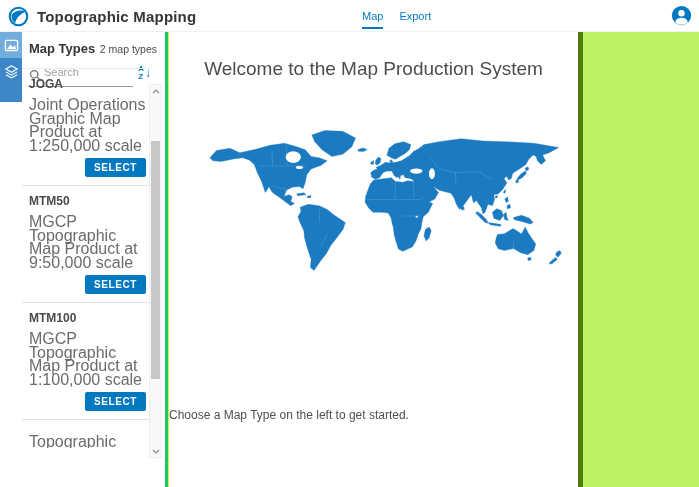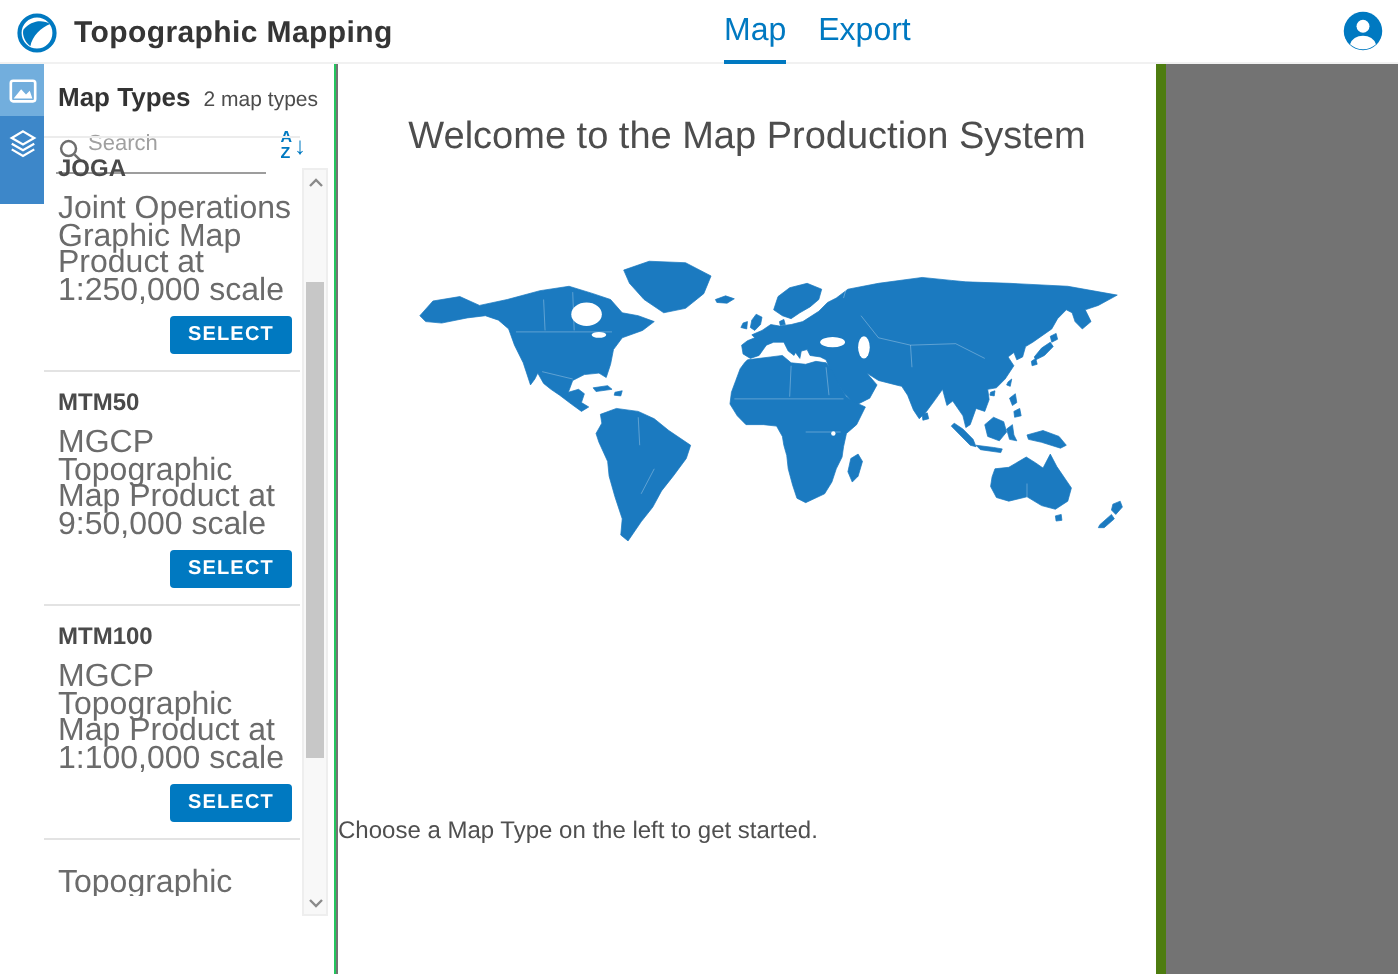--- a/index.html
+++ b/index.html
@@ -1,40 +1,40 @@
 <!DOCTYPE html>
 <html><head>
 <meta charset="utf-8">
 <style>
   * { margin:0; padding:0; box-sizing:border-box; }
   html,body { width:699px; height:487px; background:#fff; overflow:hidden;
               font-family:"Liberation Sans", sans-serif; }
-  .stage { position:relative; width:699px; height:487px; background:#737373; }
+  .stage { position:relative; width:699px; height:487px; background:#bef264; }
 
   
   .header { position:absolute; left:0; top:0; width:699px; height:32px; background:#fff;
             border-bottom:1px solid #f1f1f1; }
   .brand { position:absolute; left:8px; top:0; height:32px; display:flex; align-items:center; }
   .logo { width:21px; height:21px; margin-right:8px; }
   .app-title { font-size:15px; font-weight:600; color:#353535; letter-spacing:.2px; }
   .app-subtitle { font-size:11px; color:#5c5c5c; margin-left:10px; padding-top:3px; }
   .tabs { position:absolute; left:362px; top:0; height:32px; display:flex; gap:16px; align-items:center; }
-  .tab { font-size:16px; color:#0079c1; cursor:pointer; padding:6px 0 5px 0; border-bottom:2px solid transparent; }
+  .tab { font-size:11px; color:#0079c1; cursor:pointer; padding:6px 0 5px 0; border-bottom:2px solid transparent; }
   .tab.active { border-bottom-color:#0079c1; }
   .avatar { position:absolute; right:7px; top:5px; width:21px; height:21px; }
 
   
   .strip { position:absolute; left:0; top:32px; width:22px; height:455px; background:#fff; }
   .strip-blue { width:22px; height:70px; background:#3d87c9; }
   .strip-cell { width:22px; height:26px; display:flex; align-items:center; justify-content:center; }
   .strip-cell.active { background:#72aedd; }
 
   
   .sidebar { position:absolute; left:22px; top:32px; width:146px; height:455px; background:#fff;
-             border-right:1px solid #22c55e; }
+             border-right:3px solid #22c55e; }
   .panel-head { display:flex; justify-content:space-between; align-items:baseline; padding:9px 8px 0 7px; }
   .panel-title { font-size:13px; font-weight:700; color:#333; }
   .panel-count { font-size:10.5px; color:#4c4c4c; }
   .search-row { position:relative; height:30px; margin-top:8px; }
   .search-icon { position:absolute; left:7px; top:5px; }
   .search-input { position:absolute; left:22px; top:2px; width:88px; border:none; outline:none;
                   font-size:11px; color:#333; font-family:"Liberation Sans",sans-serif; }
   .search-input::placeholder { color:#a0a0a0; }
   .search-underline { position:absolute; left:6px; top:22px; width:105px; height:1px; background:#9d9d9d; }
   .sort-box { position:absolute; right:14px; top:1px; display:flex; align-items:center; cursor:pointer; }

